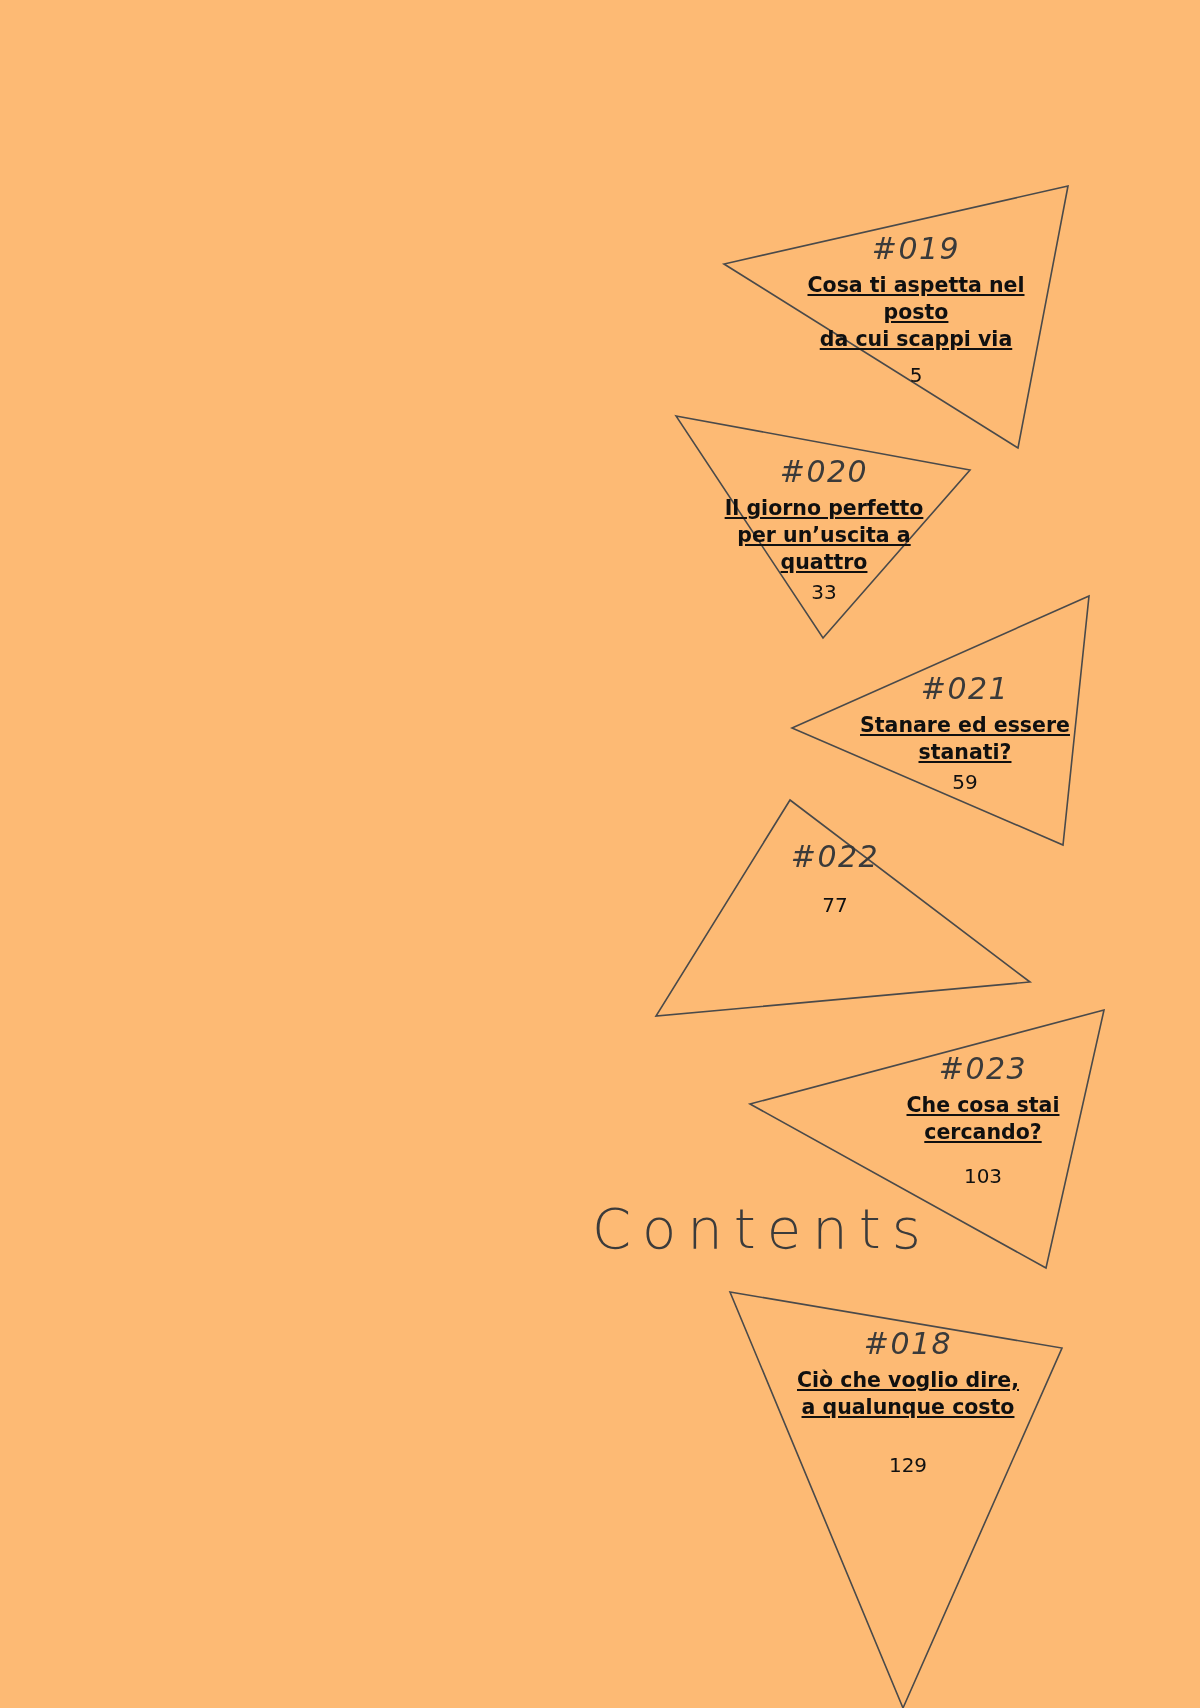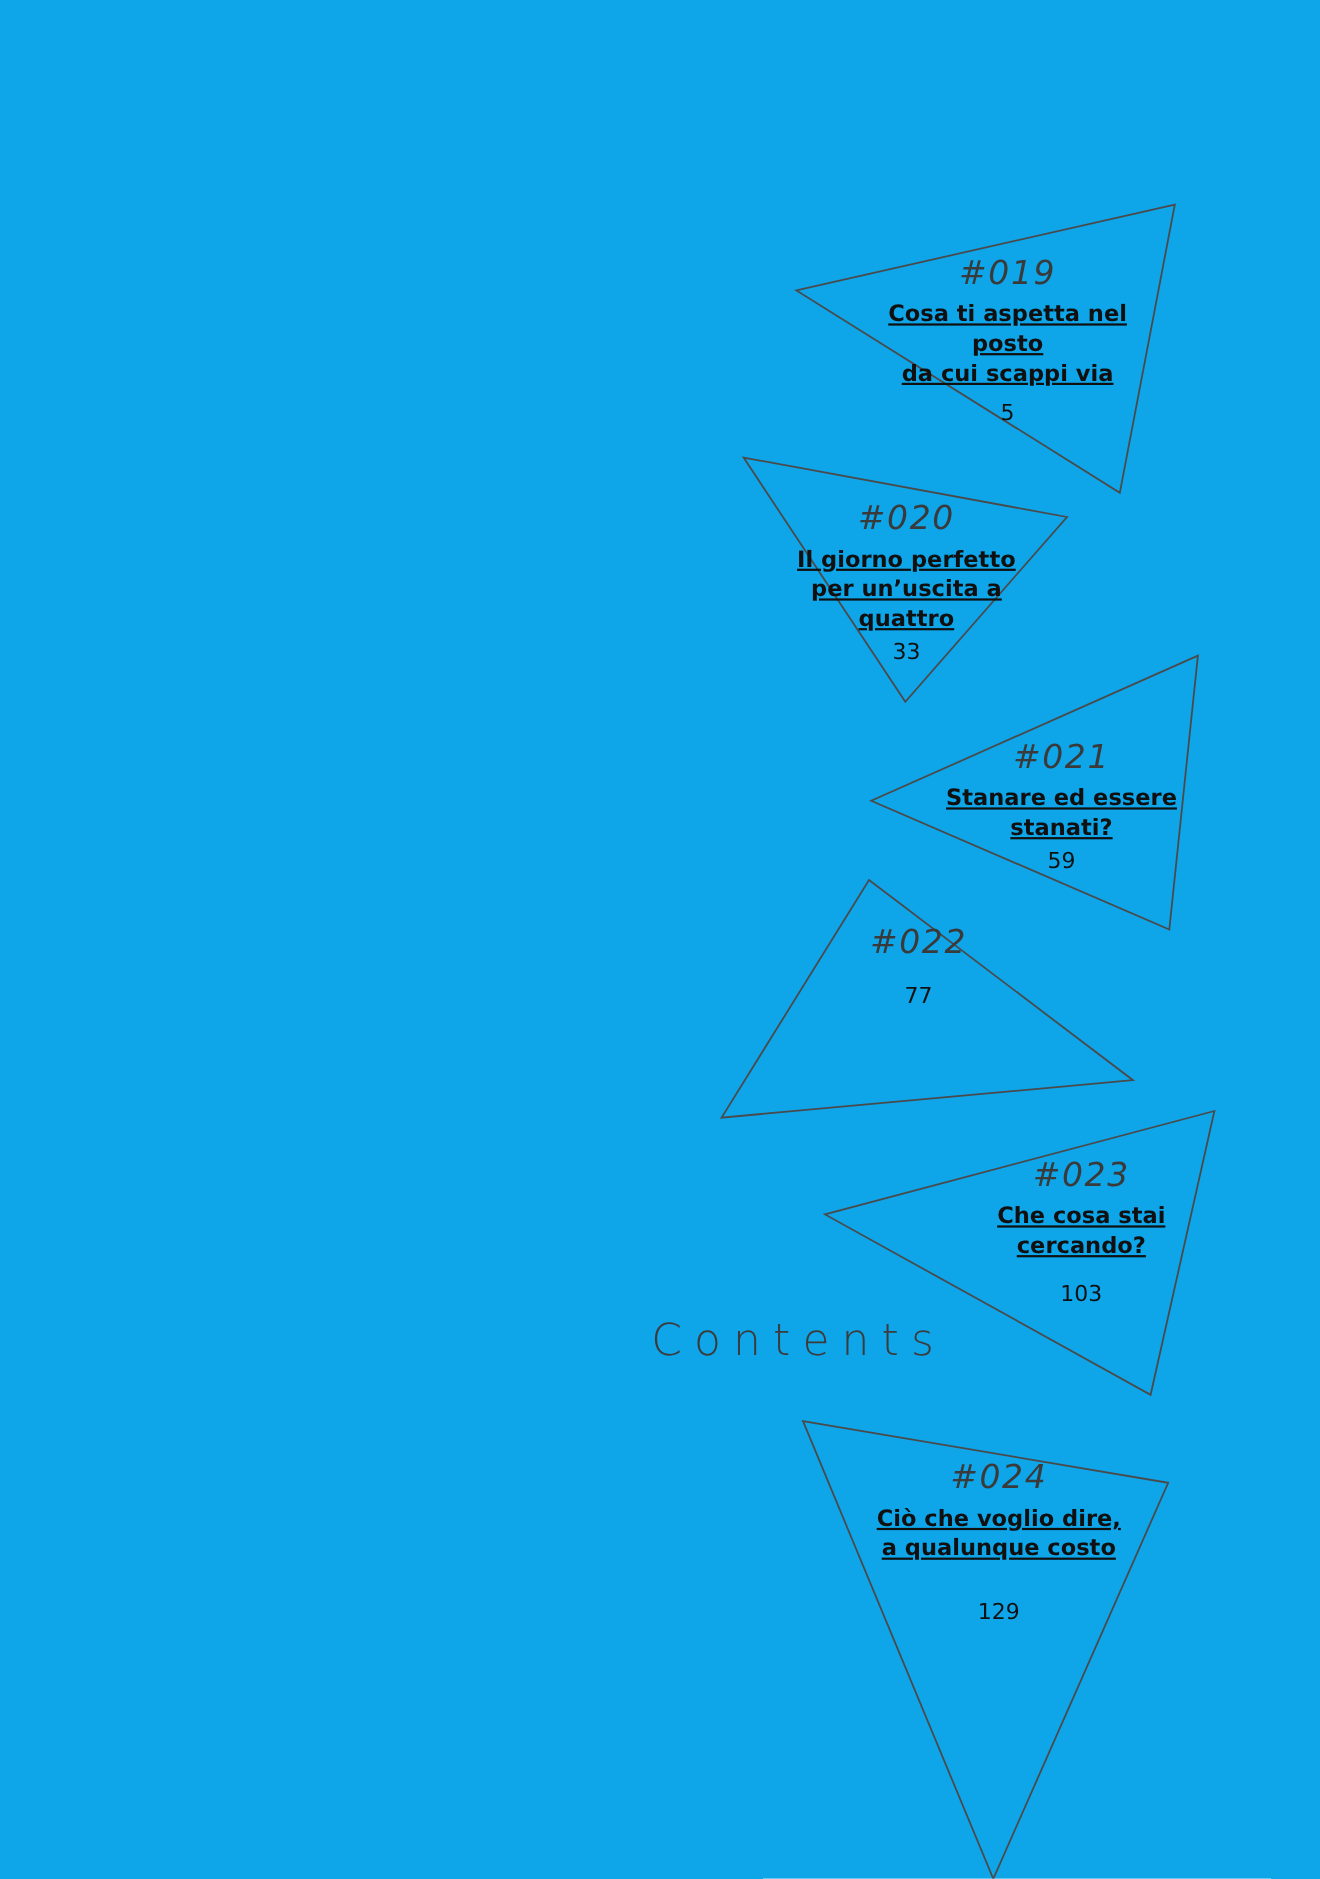--- a/index.html
+++ b/index.html
@@ -7,21 +7,21 @@
     padding: 0;
     background: #ffffff;
   }
   body {
     font-family: "DejaVu Sans", sans-serif;
   }
   #page {
     position: relative;
     width: 1200px;
     height: 1708px;
-    background: #0ea5e9;
+    background: #fdba74;
     overflow: hidden;
   }
   #triangles {
     position: absolute;
     left: 0;
     top: 0;
     width: 1200px;
     height: 1708px;
   }
   .entry {
@@ -69,21 +69,21 @@
   #entry-022 .entry-page { margin-top: 20px; }
   #entry-023 .entry-page { margin-top: 18px; }
   #entry-024 .entry-page { margin-top: 32px; }
 
   #contents-title {
     position: absolute;
     left: 592px;
     top: 1196px;
     font-family: "DejaVu Sans", sans-serif;
     font-weight: 300;
-    font-size: 40px;
+    font-size: 56px;
     letter-spacing: 11px;
     color: #3b3b3b;
   }
 </style>
 </head>
 <body>
 
 <div id="page">
 
   <svg id="triangles" viewBox="0 0 1200 1708" xmlns="http://www.w3.org/2000/svg">
@@ -131,21 +131,21 @@
   </div>
 
   <div class="entry" id="entry-023">
     <div class="entry-num">#023</div>
     <div class="entry-title">Che cosa stai
 cercando?</div>
     <div class="entry-page">103</div>
   </div>
 
   <div class="entry" id="entry-024">
-    <div class="entry-num">#024</div>
+    <div class="entry-num">#018</div>
     <div class="entry-title">Ciò che voglio dire,
 a qualunque costo</div>
     <div class="entry-page">129</div>
   </div>
 
   <div id="contents-title">Contents</div>
 
 </div>
 
 </body></html>

